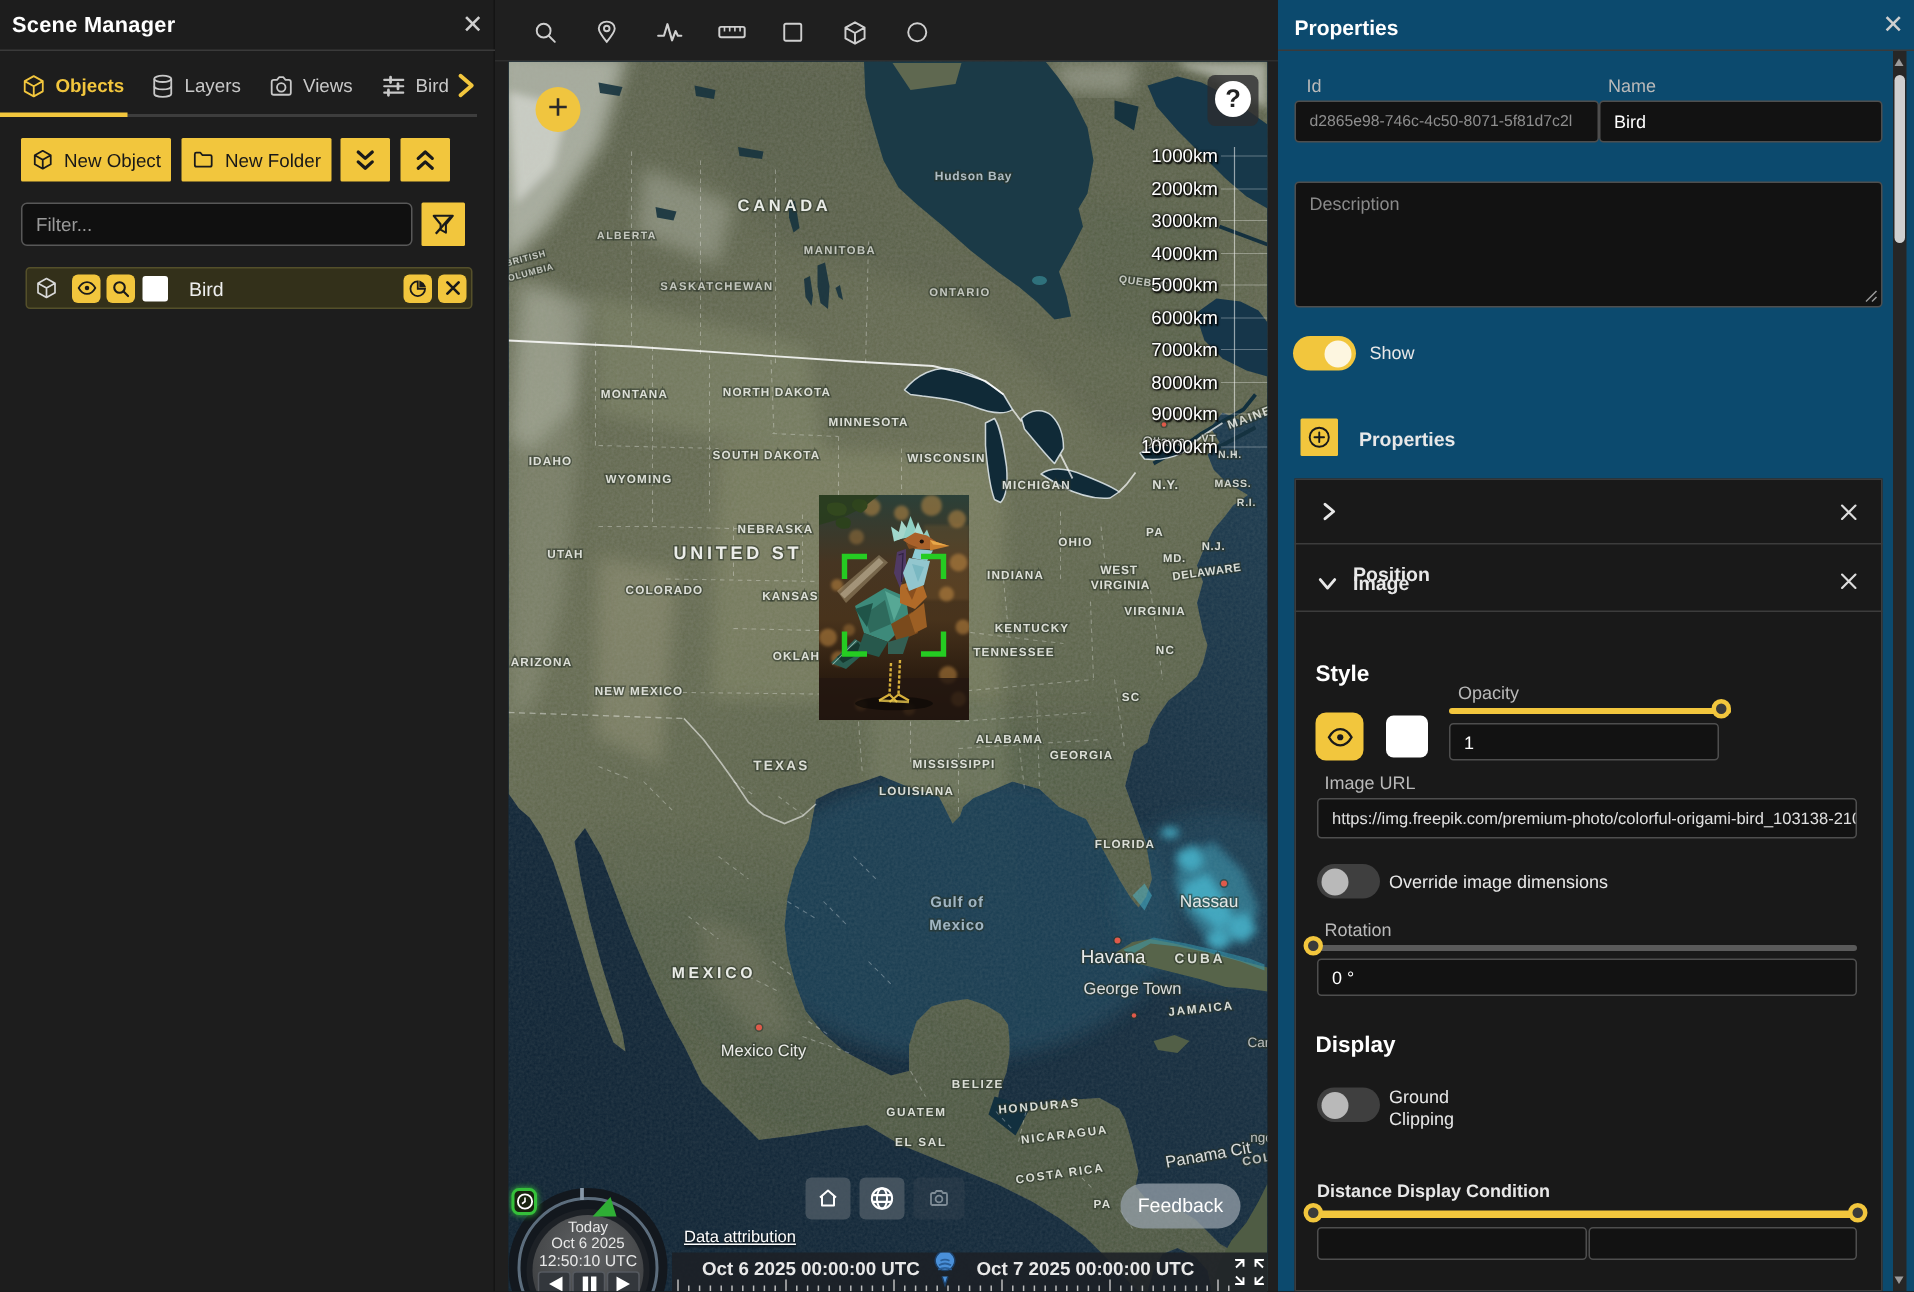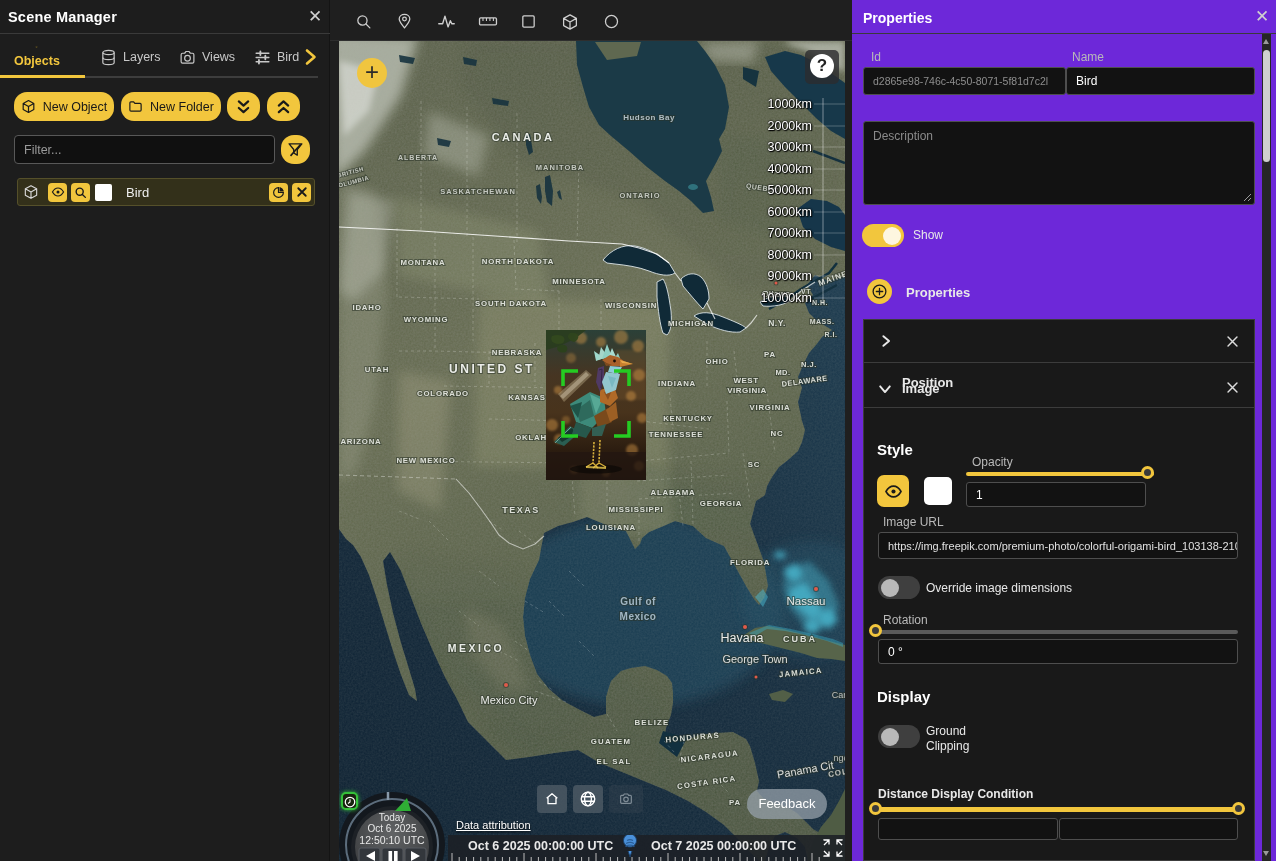--- a/index.html
+++ b/index.html
@@ -8,24 +8,24 @@
 #root { position:relative; width:1276px; height:861px; }
 .abs { position:absolute; }
 
 
 #left { position:absolute; left:0; top:0; width:330px; height:861px; background:#1d1d1d; border-right:1px solid #141414; }
 #left h1 { position:absolute; left:8px; top:9px; font-size:14.5px; font-weight:bold; color:#fff; letter-spacing:0.2px; }
 .closex { position:absolute; color:#cfcfcf; font-size:17px; line-height:17px; }
 #left .div1 { position:absolute; left:0; top:33px; width:330px; height:1px; background:#3a3a3a; }
 .tab { position:absolute; top:46px; height:22px; display:flex; align-items:center; gap:6px; color:#c8c8c8; font-size:12.5px; }
 .tab svg { display:block; }
-.tab.active { color:#f2c63d; font-weight:bold;flex-direction:column; }
+.tab.active { color:#f2c63d; font-weight:bold; }
 #tabline { position:absolute; left:0; top:76px; width:318px; height:2px; background:#3d3d3d; }
 #tabline .on { position:absolute; left:0; top:-1px; width:85px; height:3px; background:#f2c63d; }
-.ybtn { position:absolute; background:#f2c63d; border-radius:13px; display:flex; align-items:center; justify-content:center; gap:7px; color:#181818; font-size:12.5px; font-weight:normal; }
+.ybtn { position:absolute; background:#f2c63d; border-radius:1px; display:flex; align-items:center; justify-content:center; gap:7px; color:#181818; font-size:12.5px; font-weight:normal; }
 #filter { position:absolute; left:14px; top:135px; width:261px; height:29px; background:#101010; border:1px solid #585858; border-radius:4px; color:#9a9a9a; font-size:12.5px; display:flex; align-items:center; padding-left:9px; }
 #birdrow { position:absolute; left:17px; top:178px; width:298px; height:28px; background:#33301a; border:1px solid #55502a; border-radius:3px; display:flex; align-items:center; }
 .minibtn { background:#f2c63d; border-radius:4px; width:19px; height:19px; display:flex; align-items:center; justify-content:center; }
 
 
 #center { position:absolute; left:330px; top:0; width:522px; height:861px; background:#1f1f1f; }
 #toolbar { position:absolute; left:0; top:0; width:522px; height:41px; border-bottom:1px solid #2e2e2e; }
 #toolbar svg { position:absolute; top:13px; }
 #map { position:absolute; left:9px; top:41px; width:506px; height:820px; overflow:hidden; background:#10293a; }
 
@@ -36,21 +36,21 @@
 .skm { position:absolute; right:33px; color:#fff; font-size:12.5px; text-shadow:0 0 2px #000,0 0 2px #000,1px 1px 1px #000; }
 #mapbtns { position:absolute; left:198px; top:744px; display:flex; gap:6px; }
 .mbtn { width:30px; height:28px; background:rgba(80,92,102,0.78); border-radius:4px; display:flex; align-items:center; justify-content:center; }
 .mbtn.dim { background:rgba(70,80,90,0.45); opacity:0.55; }
 #feedback { position:absolute; left:408px; top:748px; width:80px; height:30px; background:rgba(150,160,170,0.75); border-radius:15px; color:#fff; font-size:13px; text-align:center; line-height:30px; }
 #attrib { position:absolute; left:117px; top:778px; color:#fff; font-size:11px; text-decoration:underline; text-shadow:0 1px 2px #000; }
 #timeline { position:absolute; left:109px; top:794px; width:397px; height:26px; background:rgba(28,32,38,0.88); color:#e8e8e8; }
 #timeline .lab { position:absolute; top:4px; font-size:12.5px; font-weight:bold; color:#e8e8e8; }
 
 
-#right { position:absolute; left:852px; top:0; width:424px; height:861px; background:#6d28d9; }
+#right { position:absolute; left:852px; top:0; width:424px; height:861px; background:#0c4a6e; }
 #right h1 { position:absolute; left:11px; top:10px; font-size:14px; font-weight:bold; color:#fff; }
 #right .div1 { position:absolute; left:0; top:33px; width:424px; height:1px; background:#3a3a3a; }
 .lbl { position:absolute; color:#b9b9b9; font-size:12px; }
 .inp { position:absolute; background:#121212; border:1px solid #4e4e4e; border-radius:3px; color:#fff; font-size:12px; display:flex; align-items:center; padding-left:9px; overflow:hidden; white-space:nowrap; }
 .toggle { position:absolute; width:42px; height:23px; border-radius:12px; }
 .toggle .knob { position:absolute; top:2.5px; width:18px; height:18px; border-radius:50%; }
 .toggle.on { background:#f2c63d; } .toggle.on .knob { right:3px; background:#fdf6e0; }
 .toggle.off { background:#3f3f3f; } .toggle.off .knob { left:3px; background:#b9b9b9; }
 .whitelab { color:#e8e8e8; font-size:12px; position:absolute; }
 .h2 { position:absolute; color:#fff; font-size:15px; font-weight:bold; }

